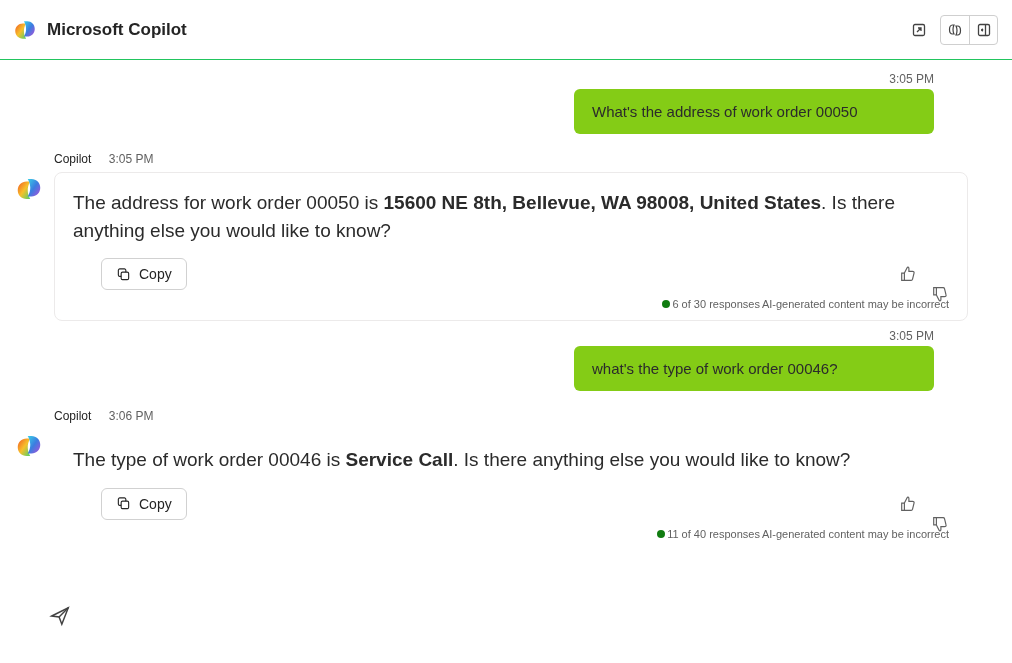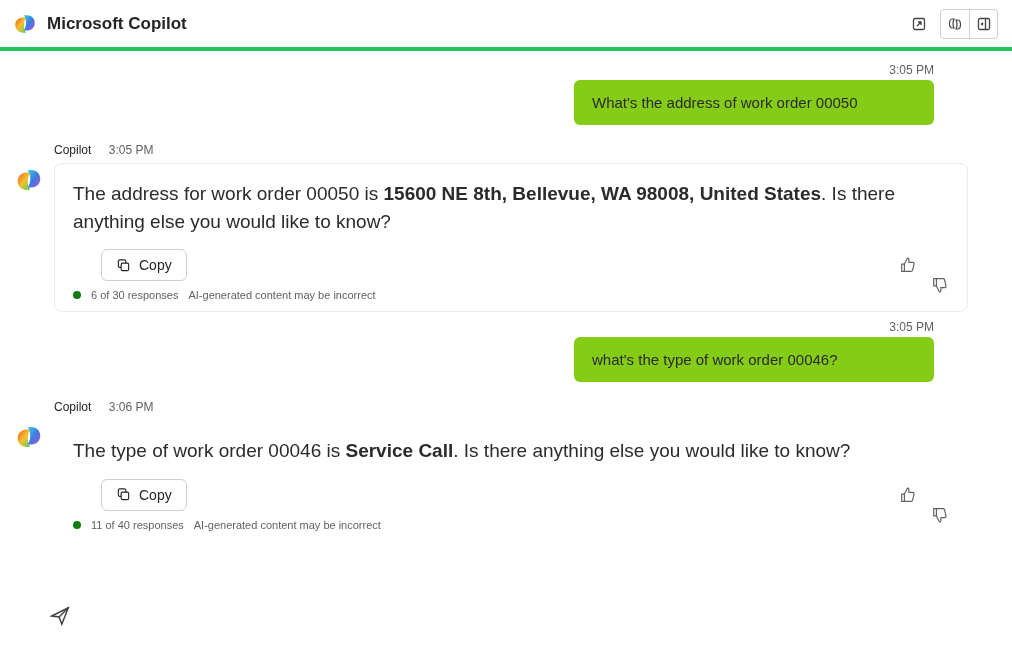--- a/index.html
+++ b/index.html
@@ -7,22 +7,22 @@
     margin: 0; padding: 0;
     width: 1012px; height: 663px;
     font-family: "Segoe UI", -apple-system, BlinkMacSystemFont, sans-serif;
     font-size: 14px;
     color: #242424;
     background: #fff;
     overflow: hidden;
   }
   
   .header {
-    height: 51px;
-    border-bottom: 4px solid #22c55e;
+    height: 60px;
+    border-bottom: 1px solid #22c55e;
     display: flex;
     align-items: center;
     padding: 0 14px 0 12px;
     justify-content: space-between;
   }
   .brand {
     display: flex;
     align-items: center;
     gap: 9px;
   }
@@ -135,22 +135,23 @@
     color: #242424;
   }
   .feedback {
     display: flex;
     gap: 14px;
     color: #616161;
   }
   .feedback .fbtn { cursor: pointer; display:flex; }
   .disclaimer-row {
     display: flex;
-    align-items: center;
-    gap: 10px;
+    justify-content: flex-end;
+    align-items: center;
+    gap: 2px;
     font-size: 11px;
     color: #616161;
     margin-top: 8px;
   }
   .dot {
     width: 8px; height: 8px;
     background: #107c10;
     border-radius: 50%;
     display: inline-block;
   }

